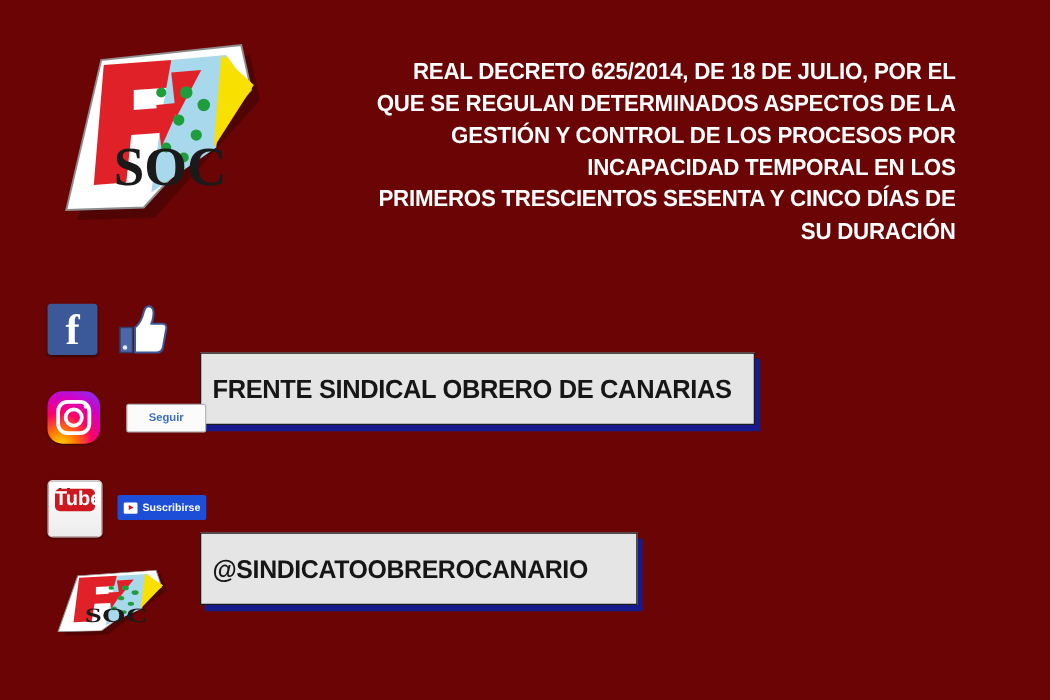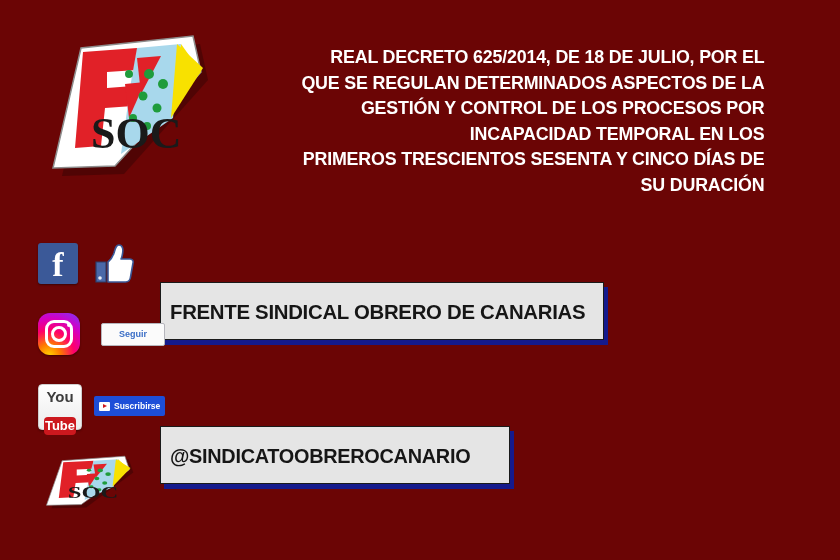--- a/index.html
+++ b/index.html
@@ -222,29 +222,29 @@
     text-align: center;
     color: #3d3d3d;
     font-family: "Liberation Sans", sans-serif;
     font-weight: bold;
     font-size: 15px;
     line-height: 16px;
   }
   .yt-tube {
     position: absolute;
     left: 5px;
-    top: 32px;
+    top: 6px;
     width: 32px;
     height: 18px;
     background: #cc181e;
     border-radius: 4px;
     color: #ffffff;
     font-family: "Liberation Sans", sans-serif;
     font-weight: bold;
-    font-size: 13px;
+    font-size: 16px;
     line-height: 18px;
     text-align: center;
   }
   .subscribe-btn {
     position: absolute;
     left: 56px;
     top: 16px;
     height: 20px;
     background: #1d4ed8;
     border-radius: 2px;

